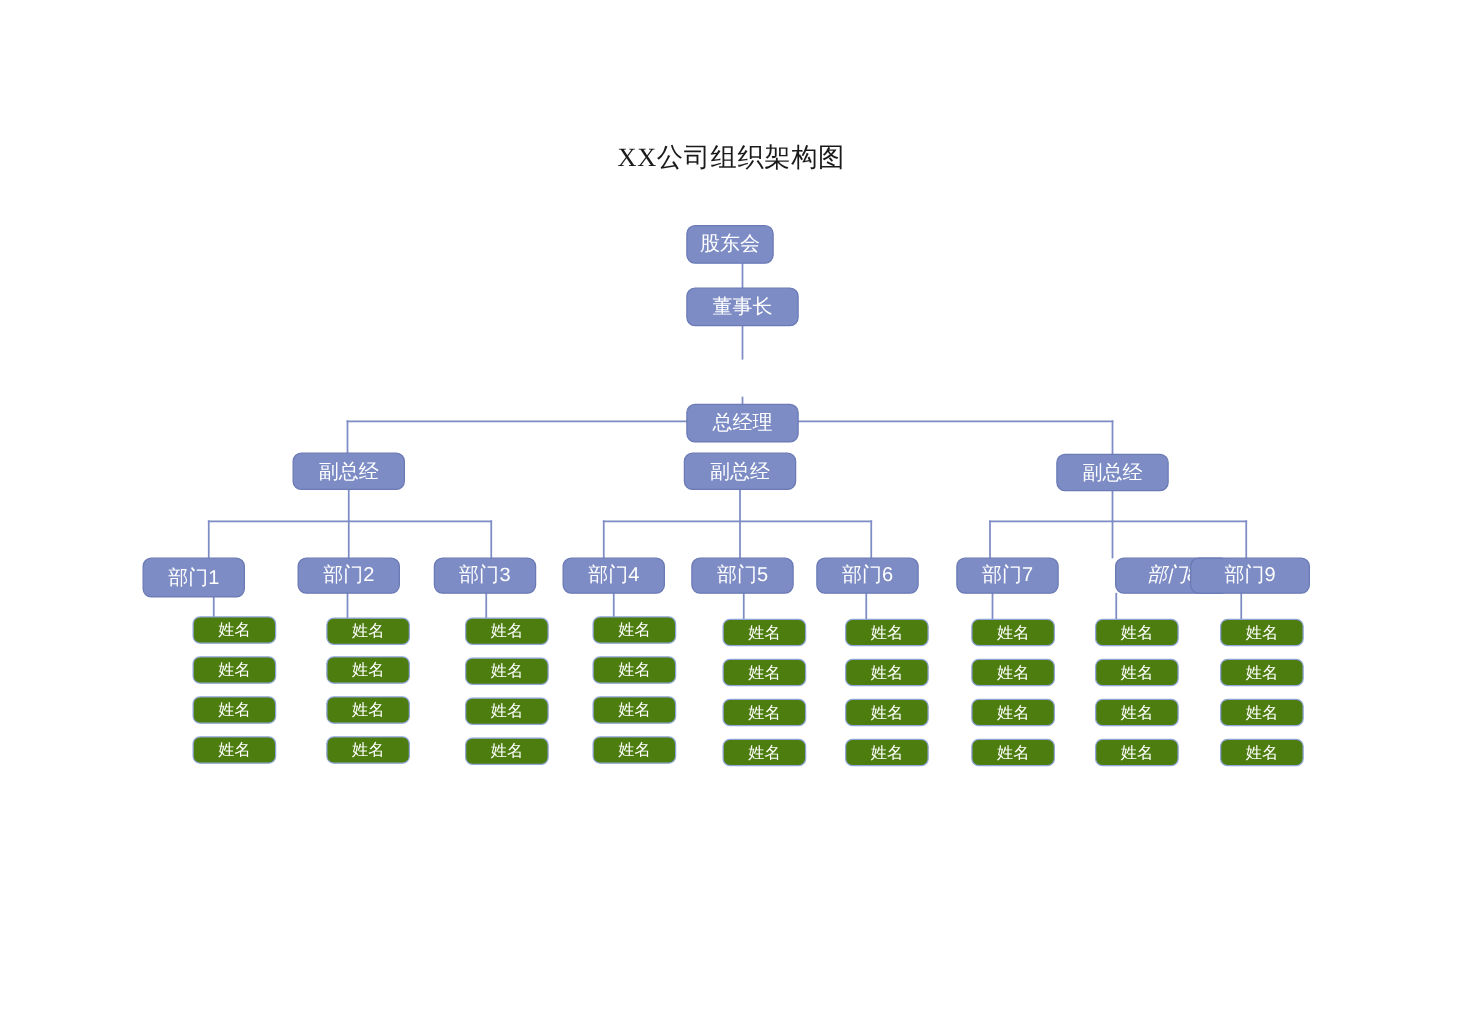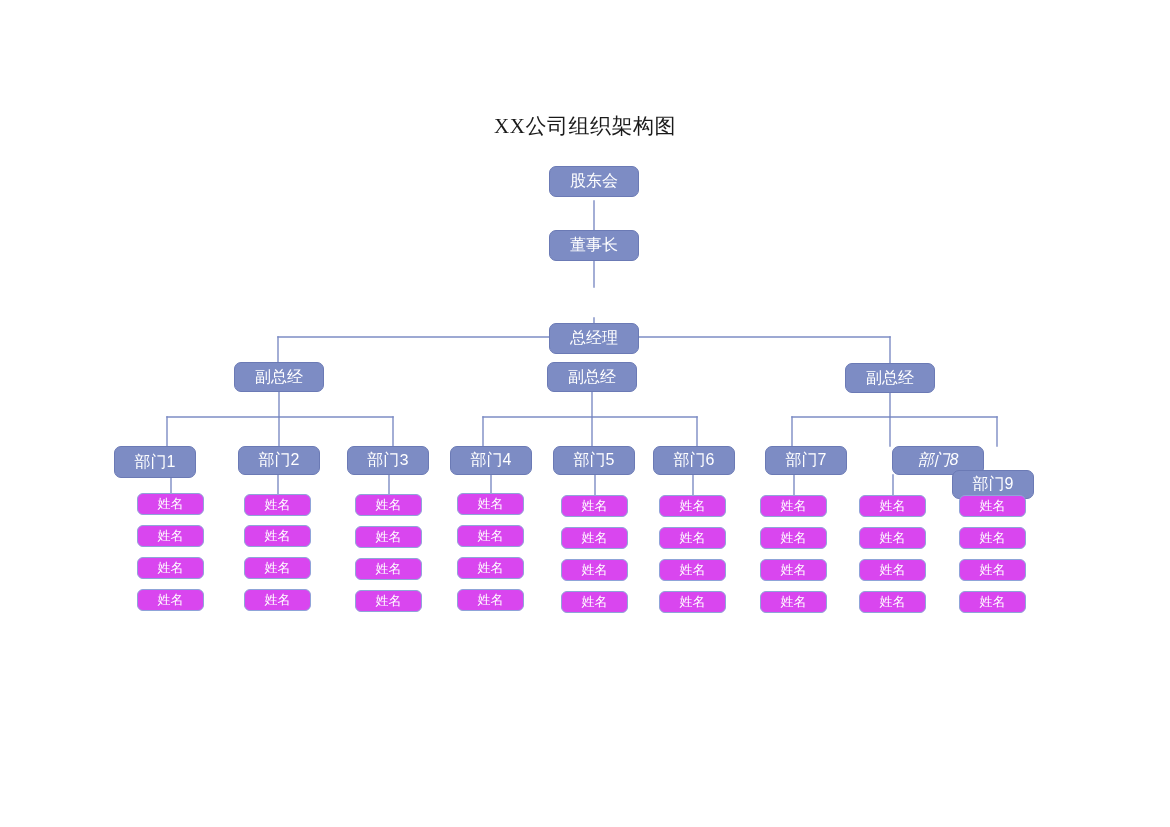--- a/index.html
+++ b/index.html
@@ -58,27 +58,28 @@
   .node.dept {
     background: #7d8cc4;
     border: 1px solid #6b7ab5;
     border-radius: 7px;
     font-family: "Liberation Sans", sans-serif;
     font-size: 16px;
     height: 30px;
   }
   
   .node.name-chip {
-    background: #d946ef;
+    background: #4d7c0f;
     border: 1px solid #8fa4d8;
     border-radius: 6px;
     font-family: "Liberation Serif", serif;
     font-size: 13px;
     height: 22px;
     color: #ffffff;
+    margin-left: 17px;
   }
 </style>
 </head>
 <body>
 
 <div id="canvas">
 
   <div id="chart-title">XX公司组织架构图</div>
 
   <svg id="connectors" viewBox="0 0 1170 827" width="1170" height="827" xmlns="http://www.w3.org/2000/svg">
@@ -110,21 +111,21 @@
         <path d="M491,475 L491,493"></path>
         <path d="M595,475 L595,495"></path>
         <path d="M693,475 L693,495"></path>
         <path d="M794,475 L794,495"></path>
         <path d="M893,475 L893,495"></path>
         <path d="M993,475 L993,495"></path>
       </g>
   </svg>
 
   <div id="exec-layer">
-      <div class="node exec" style="left: 549px; top: 166px; width: 90px; height: 31px;">
+      <div class="node exec" style="left: 549px; top: 180px; width: 70px; height: 31px;">
         <span>股东会</span>
       </div>
       <div class="node exec" style="left: 549px; top: 230px; width: 90px; height: 31px;">
         <span>董事长</span>
       </div>
       <div class="node exec" style="left: 549px; top: 287px; width: 90px; height: 31px; margin-top: 36px;">
         <span>总经理</span>
       </div>
     </div>
   <div id="vp-layer">
@@ -156,21 +157,21 @@
       </div>
       <div class="node dept" style="left: 653px; top: 446px; width: 82px; height: 29px;">
         <span>部门6</span>
       </div>
       <div class="node dept" style="left: 753px; top: 446px; width: 82px; height: 29px; margin-left: 12px;">
         <span>部门7</span>
       </div>
       <div class="node dept" style="left: 892px; top: 446px; width: 92px; height: 29px; font-style: italic;">
         <span>部门8</span>
       </div>
-      <div class="node dept" style="left: 952px; top: 446px; width: 82px; height: 29px; margin-top: 24px;">
+      <div class="node dept" style="left: 952px; top: 446px; width: 96px; height: 29px;">
         <span>部门9</span>
       </div>
     </div>
   <div id="chip-layer">
       <div class="node name-chip" style="left: 137px; top: 493px; width: 67px; height: 22px;">
         <span>姓名</span>
       </div>
       <div class="node name-chip" style="left: 137px; top: 525px; width: 67px; height: 22px;">
         <span>姓名</span>
       </div>

